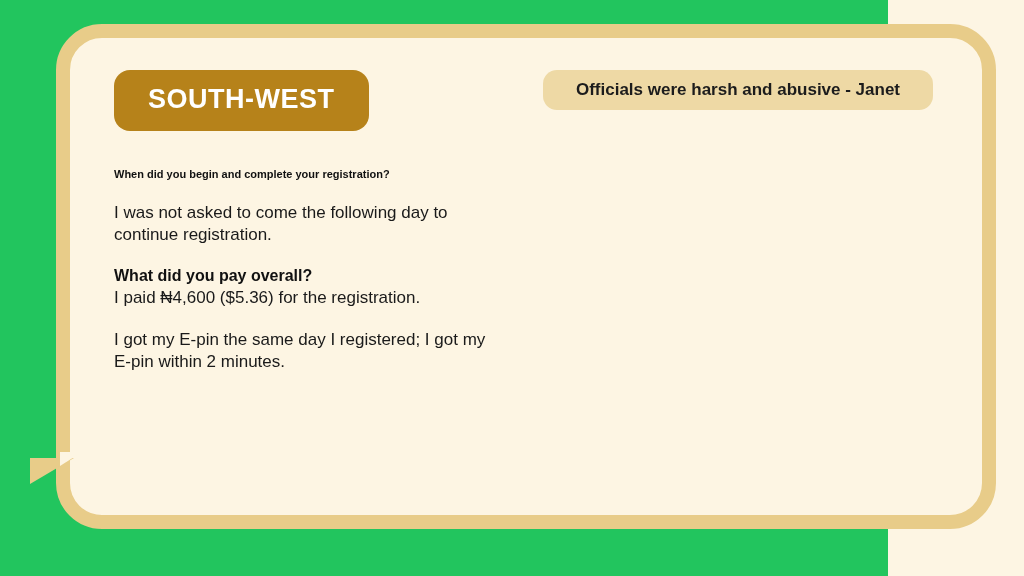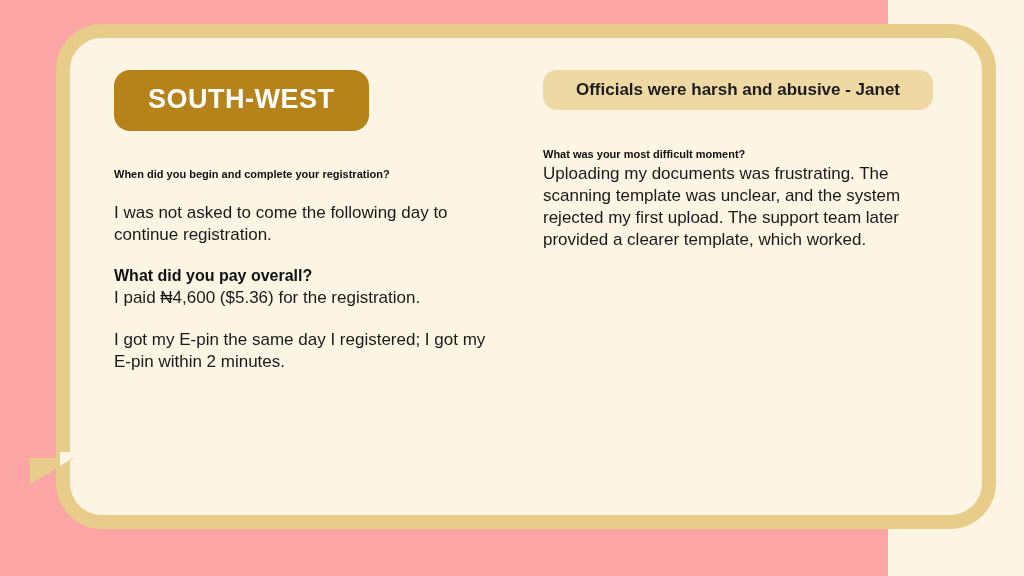--- a/index.html
+++ b/index.html
@@ -11,21 +11,21 @@
     height: 576px;
     background: #fdf5e3;
     font-family: "Liberation Sans", sans-serif;
     overflow: hidden;
   }
 
   .canvas {
     position: relative;
     width: 888px;
     height: 576px;
-    background: #fca5a5;
+    background: #22c55e;
   }
 
   
   .bubble {
     position: absolute;
     left: 56px;
     top: 24px;
     width: 940px;
     height: 505px;
     box-sizing: border-box;
@@ -171,22 +171,18 @@
 
       </div>
     </div>
 
     <div class="col-right">
       <div class="quote-pill">Officials were harsh and abusive - Janet</div>
 
       <div class="qa-list-right">
 
 
-        <div class="qa-block">
-          <p class="q">What was your most difficult moment?</p>
-          <p class="a">Uploading my documents was frustrating. The scanning template was unclear, and the system rejected my first upload. The support team later provided a clearer template, which worked.</p>
-        </div>
 
       </div>
     </div>
 
   </div>
 </div>
 
 </body></html>

